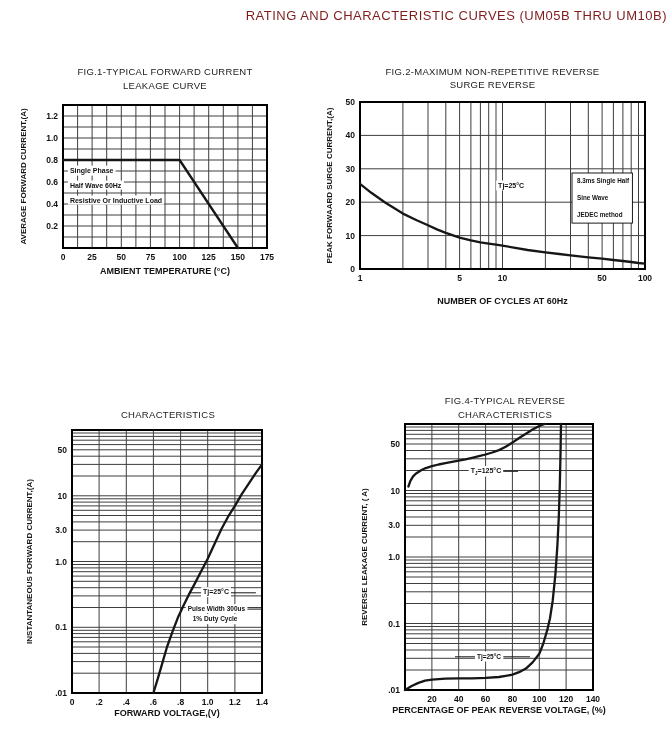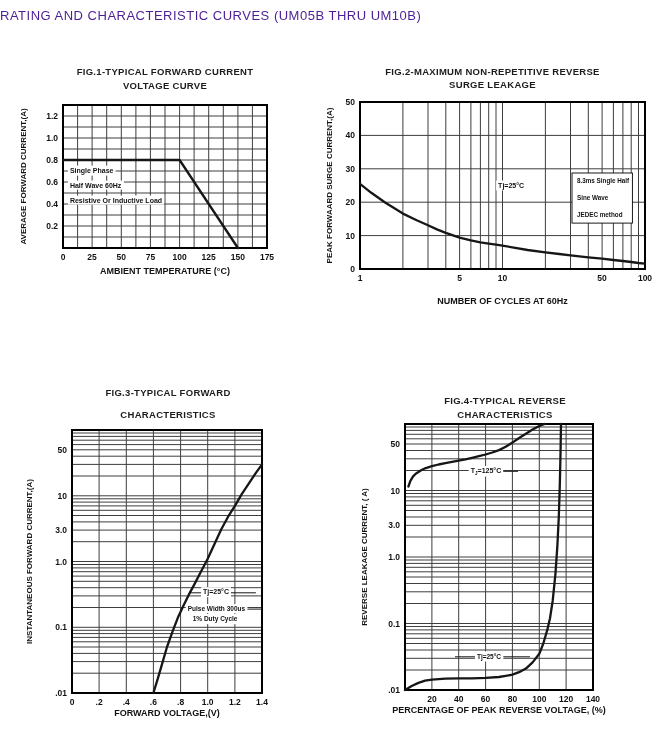--- a/index.html
+++ b/index.html
@@ -1,42 +1,42 @@
 <!DOCTYPE html>
 <html><head>
 <meta charset="utf-8">
 <style>
   html,body{margin:0;padding:0;background:#fff;}
   .page{position:relative;width:667px;height:737px;background:#ffffff;overflow:hidden;
         font-family:"Liberation Sans",sans-serif;}
-  .main-title{position:absolute;top:8px;left:0;width:100%;text-align:left;
-              font-size:13px;letter-spacing:.5px;color:#4c1d95;}
+  .main-title{position:absolute;top:8px;left:0;width:100%;text-align:right;
+              font-size:13px;letter-spacing:.5px;color:#7f1d1d;}
   .figure{position:absolute;}
-  .fig-title{position:absolute;left:0;width:100%;text-align:center;font-weight:bold;
+  .fig-title{position:absolute;left:0;width:100%;text-align:center;font-weight:normal;
              font-size:9.5px;letter-spacing:.3px;color:#1c1c1c;}
   .figure svg{position:absolute;left:0;}
   svg text{font-family:"Liberation Sans",sans-serif;}
   #fig1{left:10px;top:60px;width:310px;height:232px;}
   #fig1 .t1{top:6px}  #fig1 .t2{top:20px}  #fig1 svg{top:32px}
   #fig2{left:320px;top:60px;width:345px;height:252px;}
   #fig2 .t1{top:6px}  #fig2 .t2{top:19px}  #fig2 svg{top:32px}
   #fig3{left:18px;top:383px;width:300px;height:350px;}
   #fig3 .t1{top:4px}  #fig3 .t2{top:26px}  #fig3 svg{top:35px}
   #fig4{left:355px;top:383px;width:300px;height:350px;}
   #fig4 .t1{top:12px}  #fig4 .t2{top:26px}  #fig4 svg{top:35px}
 </style>
 </head>
 <body>
 
 <div class="page">
   <div class="main-title">RATING AND CHARACTERISTIC CURVES (UM05B THRU UM10B)</div>
 
   <section class="figure" id="fig1">
     <div class="fig-title t1">FIG.1-TYPICAL FORWARD CURRENT</div>
-    <div class="fig-title t2">VOLTAGE CURVE</div>
+    <div class="fig-title t2">LEAKAGE CURVE</div>
     <svg width="310" height="190" viewBox="0 0 310 190">
         <line x1="67.6" y1="13" x2="67.6" y2="156" stroke="#3e3e3e" stroke-width="1"></line>
         <line x1="82.1" y1="13" x2="82.1" y2="156" stroke="#3e3e3e" stroke-width="1"></line>
         <line x1="96.7" y1="13" x2="96.7" y2="156" stroke="#3e3e3e" stroke-width="1"></line>
         <line x1="111.3" y1="13" x2="111.3" y2="156" stroke="#3e3e3e" stroke-width="1"></line>
         <line x1="125.9" y1="13" x2="125.9" y2="156" stroke="#3e3e3e" stroke-width="1"></line>
         <line x1="140.4" y1="13" x2="140.4" y2="156" stroke="#3e3e3e" stroke-width="1"></line>
         <line x1="155.0" y1="13" x2="155.0" y2="156" stroke="#3e3e3e" stroke-width="1"></line>
         <line x1="169.6" y1="13" x2="169.6" y2="156" stroke="#3e3e3e" stroke-width="1"></line>
         <line x1="184.1" y1="13" x2="184.1" y2="156" stroke="#3e3e3e" stroke-width="1"></line>
@@ -78,21 +78,21 @@
         <text x="59.9" y="80.6" text-anchor="start" font-size="7" font-weight="bold" fill="#121212">Single Phase</text>
         <rect x="57.900001525878906" y="88.5999984741211" width="55.9814453125" height="9" fill="#ffffff"></rect>
         <text x="59.9" y="95.6" text-anchor="start" font-size="7" font-weight="bold" fill="#121212">Half Wave 60Hz</text>
         <rect x="57.900001525878906" y="103.5999984741211" width="96.20311737060547" height="9" fill="#ffffff"></rect>
         <text x="59.9" y="110.6" text-anchor="start" font-size="7" font-weight="bold" fill="#121212">Resistive Or Inductive Load</text>
       </svg>
   </section>
 
   <section class="figure" id="fig2">
     <div class="fig-title t1">FIG.2-MAXIMUM NON-REPETITIVE REVERSE</div>
-    <div class="fig-title t2">SURGE LEAKAGE</div>
+    <div class="fig-title t2">SURGE REVERSE</div>
     <svg width="345" height="220" viewBox="0 0 345 220">
         <line x1="82.9" y1="10" x2="82.9" y2="177" stroke="#3e3e3e" stroke-width="1"></line>
         <line x1="108.0" y1="10" x2="108.0" y2="177" stroke="#3e3e3e" stroke-width="1"></line>
         <line x1="125.8" y1="10" x2="125.8" y2="177" stroke="#3e3e3e" stroke-width="1"></line>
         <line x1="139.6" y1="10" x2="139.6" y2="177" stroke="#3e3e3e" stroke-width="1"></line>
         <line x1="150.9" y1="10" x2="150.9" y2="177" stroke="#3e3e3e" stroke-width="1"></line>
         <line x1="160.4" y1="10" x2="160.4" y2="177" stroke="#3e3e3e" stroke-width="1"></line>
         <line x1="168.7" y1="10" x2="168.7" y2="177" stroke="#3e3e3e" stroke-width="1"></line>
         <line x1="176.0" y1="10" x2="176.0" y2="177" stroke="#3e3e3e" stroke-width="1"></line>
         <line x1="182.5" y1="10" x2="182.5" y2="177" stroke="#3e3e3e" stroke-width="1"></line>
@@ -126,21 +126,20 @@
         <rect x="176.12344360351562" y="88.5" width="29.953125" height="10" fill="#ffffff"></rect>
         <text x="191.1" y="95.5" text-anchor="middle" font-size="7" font-weight="bold" fill="#121212">Tj=25°C</text>
         <rect x="252.0" y="81.0" width="60.4" height="50.1" fill="#ffffff" stroke="#000000" stroke-width="0.9"></rect>
         <text x="257.0" y="91.3" text-anchor="start" font-size="6.3" font-weight="bold" fill="#121212">8.3ms Single Half</text>
         <text x="257.0" y="108.0" text-anchor="start" font-size="6.3" font-weight="bold" fill="#121212">Sine Wave</text>
         <text x="257.0" y="124.7" text-anchor="start" font-size="6.3" font-weight="bold" fill="#121212">JEDEC method</text>
       </svg>
   </section>
 
   <section class="figure" id="fig3">
-    <div class="fig-title t1">FIG.3-TYPICAL FORWARD</div>
     <div class="fig-title t2">CHARACTERISTICS</div>
     <svg width="300" height="302" viewBox="0 0 300 302">
         <line x1="81.1" y1="12" x2="81.1" y2="275" stroke="#3e3e3e" stroke-width="1"></line>
         <line x1="108.3" y1="12" x2="108.3" y2="275" stroke="#3e3e3e" stroke-width="1"></line>
         <line x1="135.4" y1="12" x2="135.4" y2="275" stroke="#3e3e3e" stroke-width="1"></line>
         <line x1="162.6" y1="12" x2="162.6" y2="275" stroke="#3e3e3e" stroke-width="1"></line>
         <line x1="189.7" y1="12" x2="189.7" y2="275" stroke="#3e3e3e" stroke-width="1"></line>
         <line x1="216.9" y1="12" x2="216.9" y2="275" stroke="#3e3e3e" stroke-width="1"></line>
         <line x1="54" y1="255.2" x2="244" y2="255.2" stroke="#3e3e3e" stroke-width="1"></line>
         <line x1="54" y1="243.6" x2="244" y2="243.6" stroke="#3e3e3e" stroke-width="1"></line>

